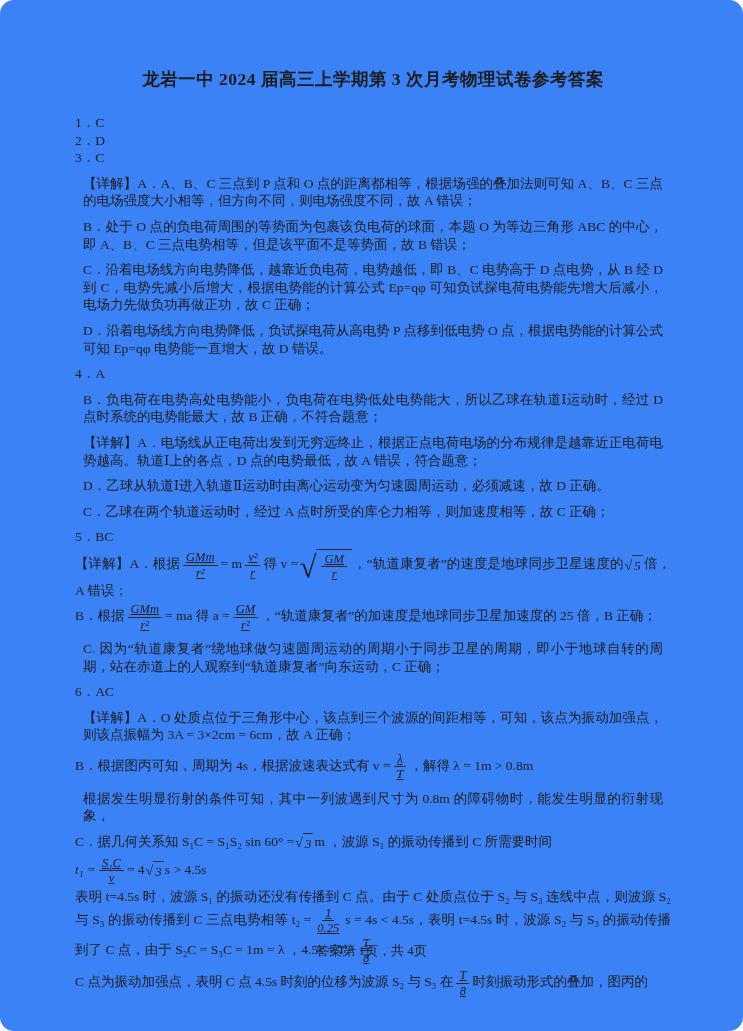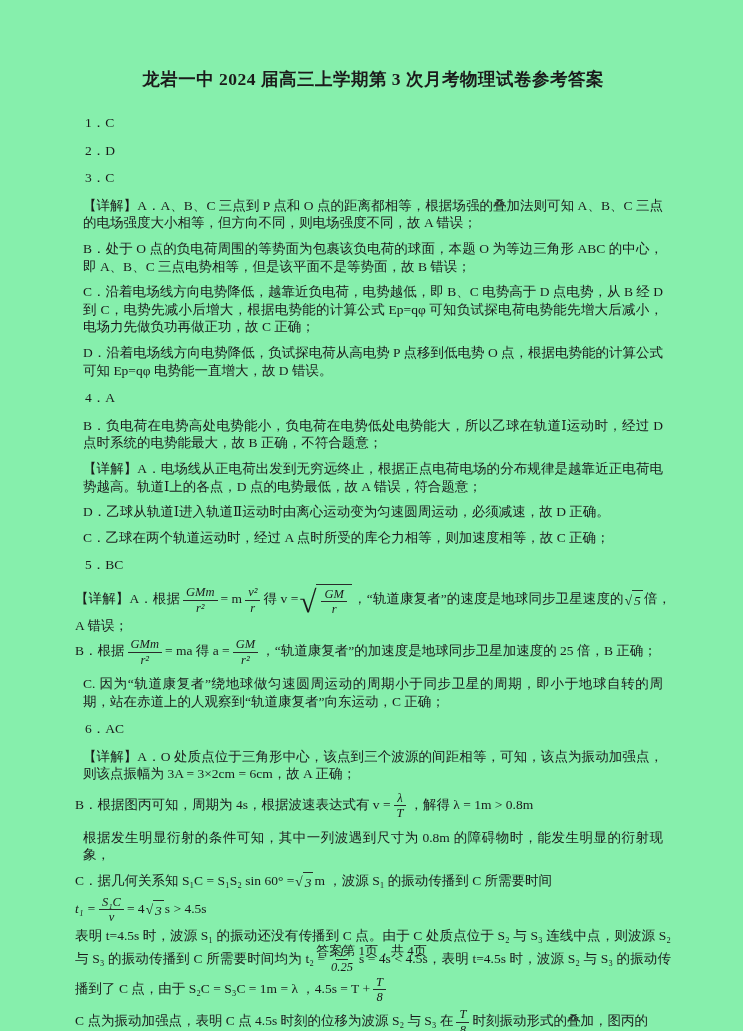--- a/index.html
+++ b/index.html
@@ -6,56 +6,58 @@
     margin: 0;
     padding: 0;
     background: #ffffff;
   }
   .page {
     position: relative;
     width: 743px;
     height: 1031px;
     box-sizing: border-box;
     padding: 68px 72px 0 75px;
-    background: #86efac;
+    background: #3b82f6;
     font-family: "Liberation Serif", "DejaVu Serif", serif;
     color: #1b1b1b;
     font-size: 13.5px;
     line-height: 17.6px;
     overflow: hidden;
+    border-radius: 14px;
   }
   .title {
     margin: 0 0 24px 0;
     text-align: center;
     font-size: 17.5px;
     font-weight: bold;
     letter-spacing: 0.5px;
     line-height: 22px;
   }
   .ansline {
-    margin: 10px;
+    margin: 0;
     padding: 0;
   }
   .para {
     margin: 8px;
     text-align: justify;
   }
   .formula-line {
     margin: 3px 0;
   }
   
   .frac {
     display: inline-flex;
     flex-direction: column;
     align-items: center;
     vertical-align: middle;
     margin: 0 3px;
     line-height: 1.15;
     font-style: italic;
     font-size: 12.5px;
+    text-decoration: underline;
   }
   .frac .num {
     border-bottom: 1px solid #2a2a2a;
     padding: 0 3px;
   }
   .frac .den {
     padding: 0 3px;
   }
   
   .sqrt {
@@ -174,21 +176,21 @@
     <span class="mvar">t₁ =</span><span class="frac">
         <span class="num">S₁C</span>
         <span class="den">v</span>
       </span><span>= 4</span><span class="sqrt">
         <span class="rad">√</span>
         <span class="radicand">3</span>
       </span><span>s &gt; 4.5s</span>
   </p>
 
   <p class="para formula-line">
-    <span>表明 t=4.5s 时，波源 S₁ 的振动还没有传播到 C 点。由于 C 处质点位于 S₂ 与 S₃ 连线中点，则波源 S₂ 与 S₃ 的振动传播到 C 所需要时间均为 t₂ =</span><span class="frac">
+    <span>表明 t=4.5s 时，波源 S₁ 的振动还没有传播到 C 点。由于 C 处质点位于 S₂ 与 S₃ 连线中点，则波源 S₂ 与 S₃ 的振动传播到 C 三点电势相等 t₂ =</span><span class="frac">
         <span class="num">1</span>
         <span class="den">0.25</span>
       </span><span>s = 4s &lt; 4.5s，表明 t=4.5s 时，波源 S₂ 与 S₃ 的振动传播到了 C 点，由于 S₂C = S₃C = 1m = λ ，4.5s = T +</span><span class="frac">
         <span class="num">T</span>
         <span class="den">8</span>
       </span>
   </p>
 
   <p class="para formula-line">
     <span>C 点为振动加强点，表明 C 点 4.5s 时刻的位移为波源 S₂ 与 S₃ 在</span><span class="frac">

